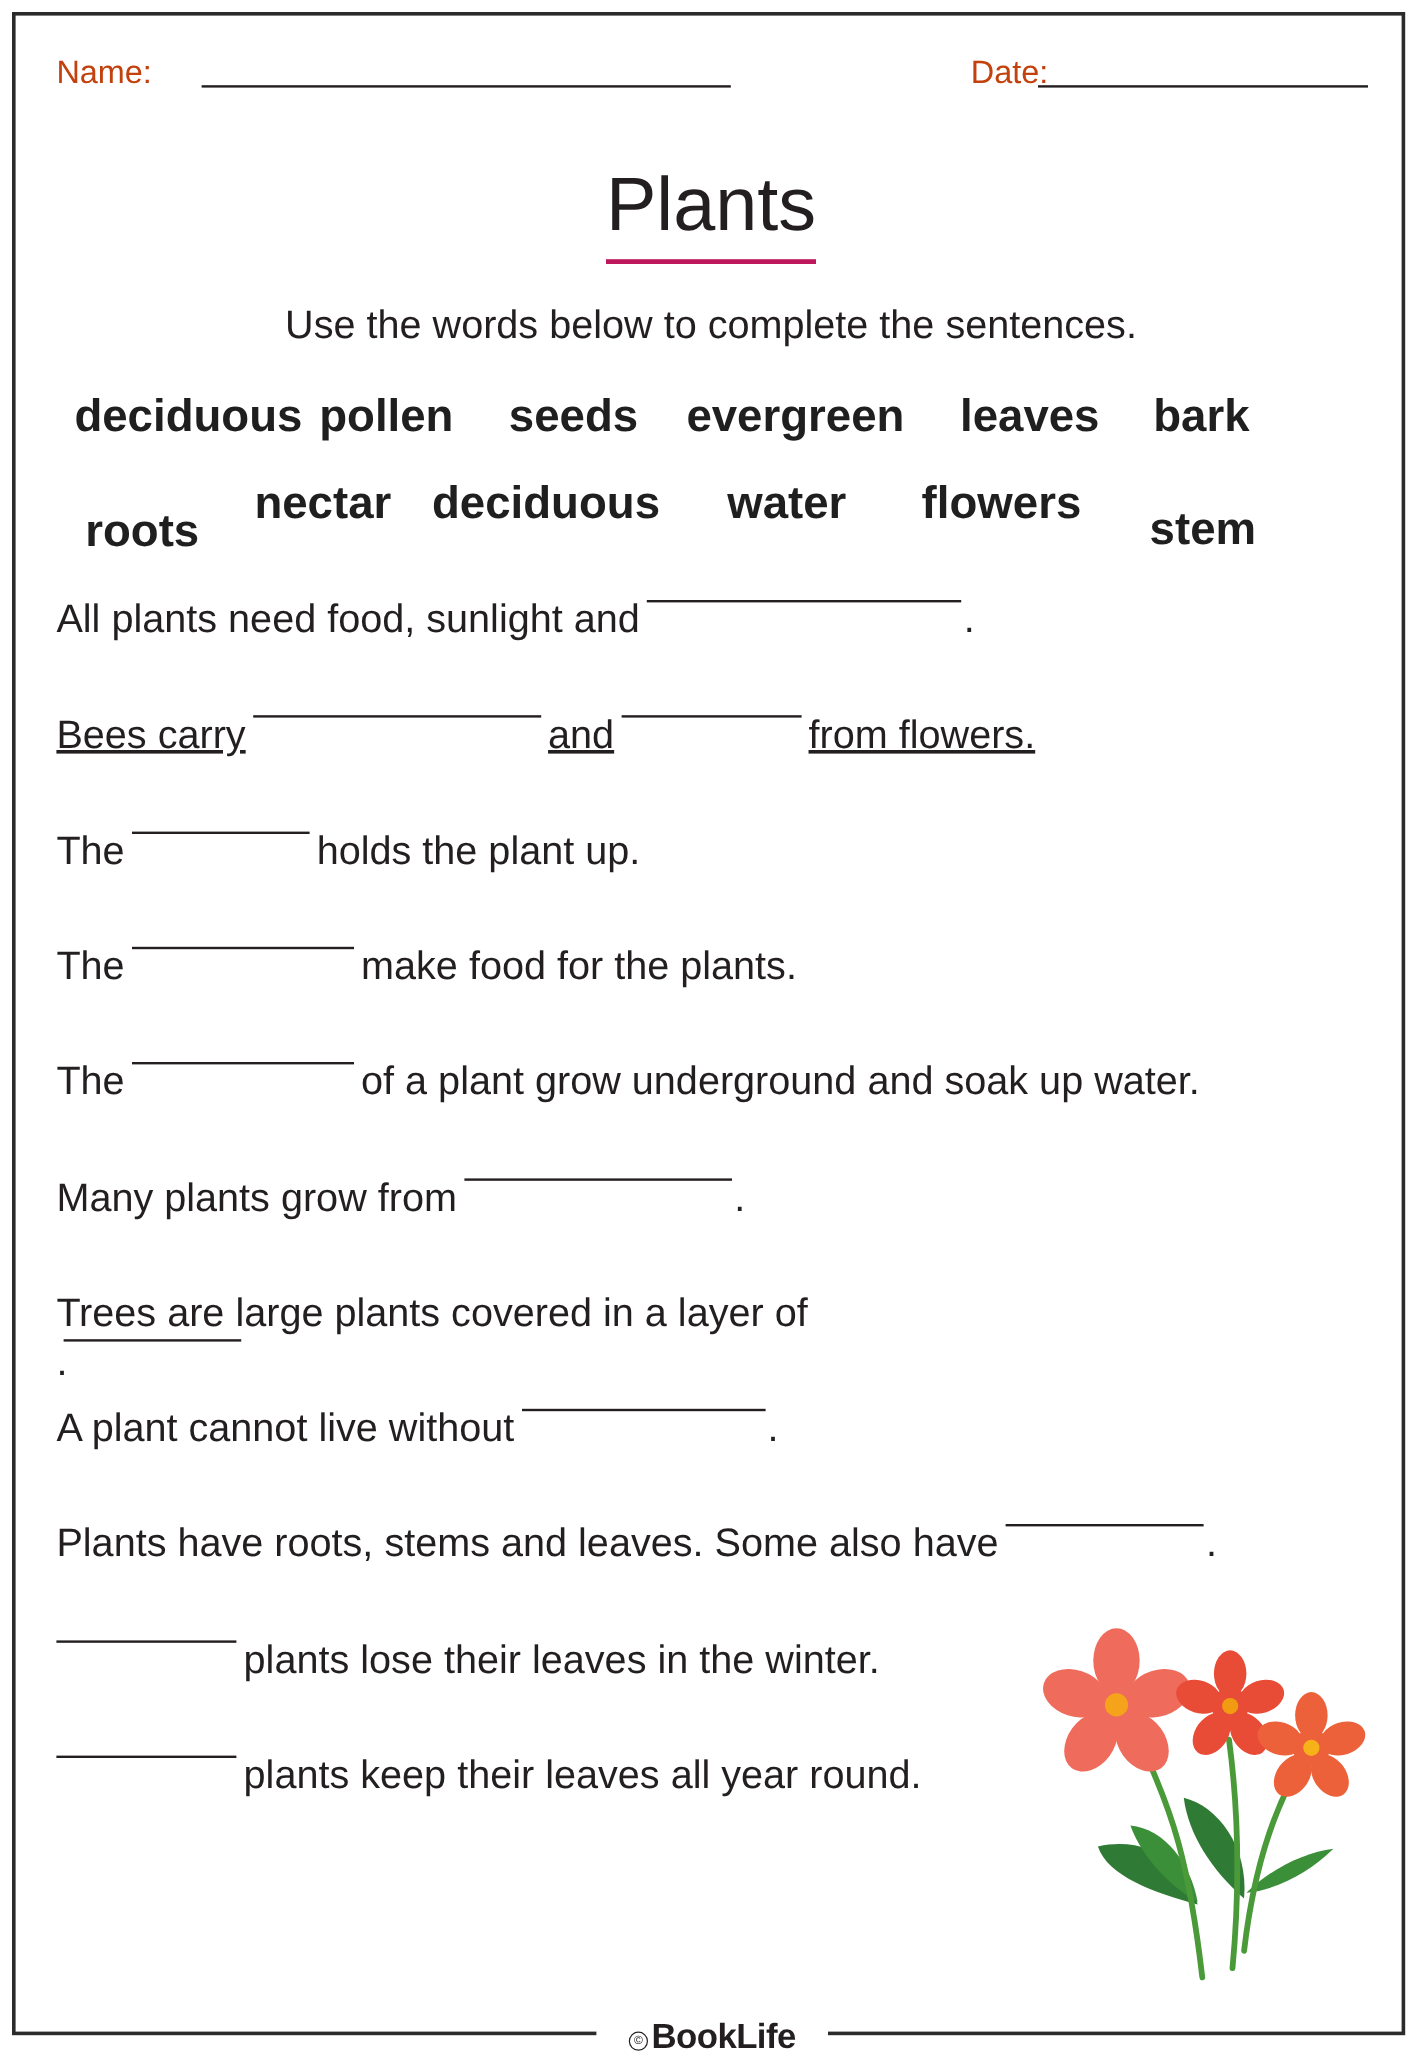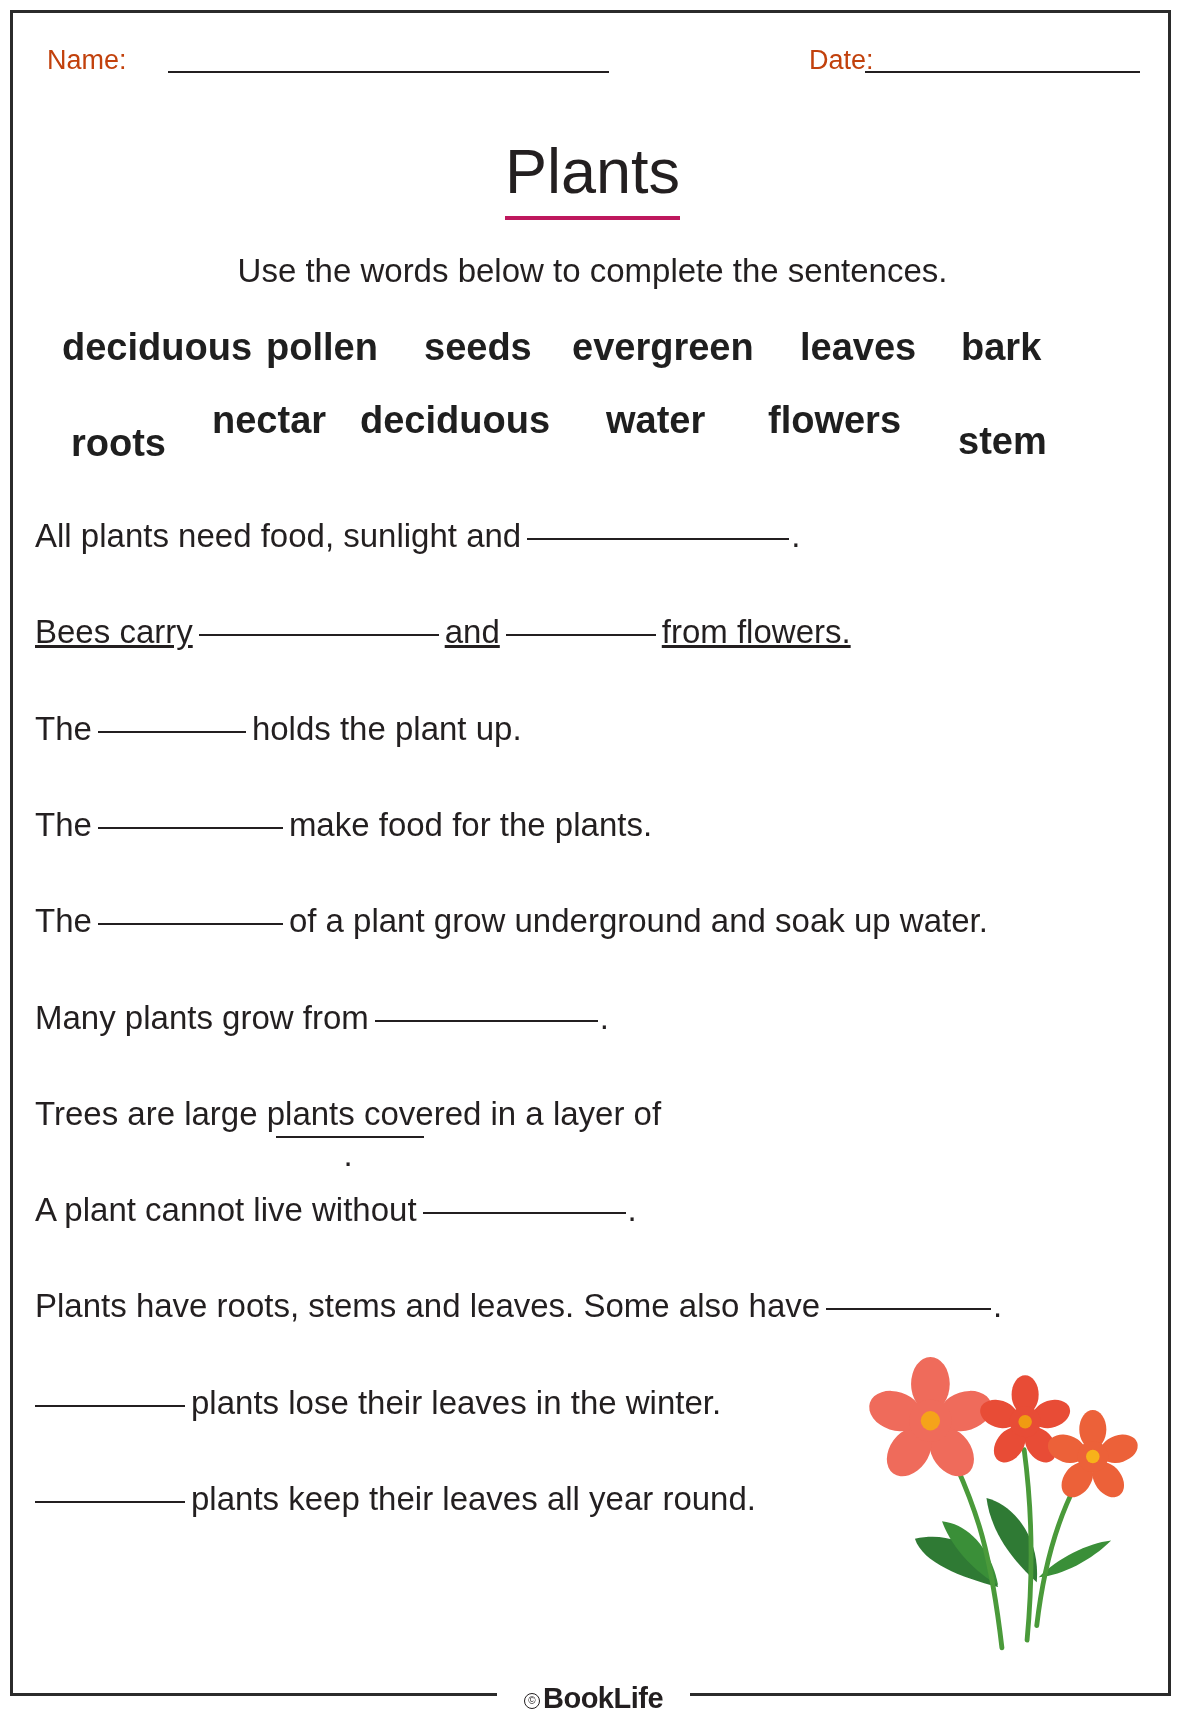--- a/index.html
+++ b/index.html
@@ -109,28 +109,27 @@
     .word {
       position: absolute;
       font-size: 38px;
       font-weight: 700;
       color: #1f1f1f;
       white-space: nowrap;
     }
 
     .sentence {
       position: absolute;
-      left: 35px;
+      left: 47px;
       font-size: 33px;
       font-weight: 400;
       white-space: nowrap;
       color: #231f20;
       display: flex;
-      align-items: center;
-      margin-top: 20px;
+      align-items: flex-start;
     }
     .blank {
       display: inline-block;
       border-bottom: 2px solid #231f20;
       height: 1px;
       margin: 0 6px;
       transform: translateY(2px);
     }
     .blank.start { margin-left: 0; }
     .blank.end { margin-right: 2px; }

